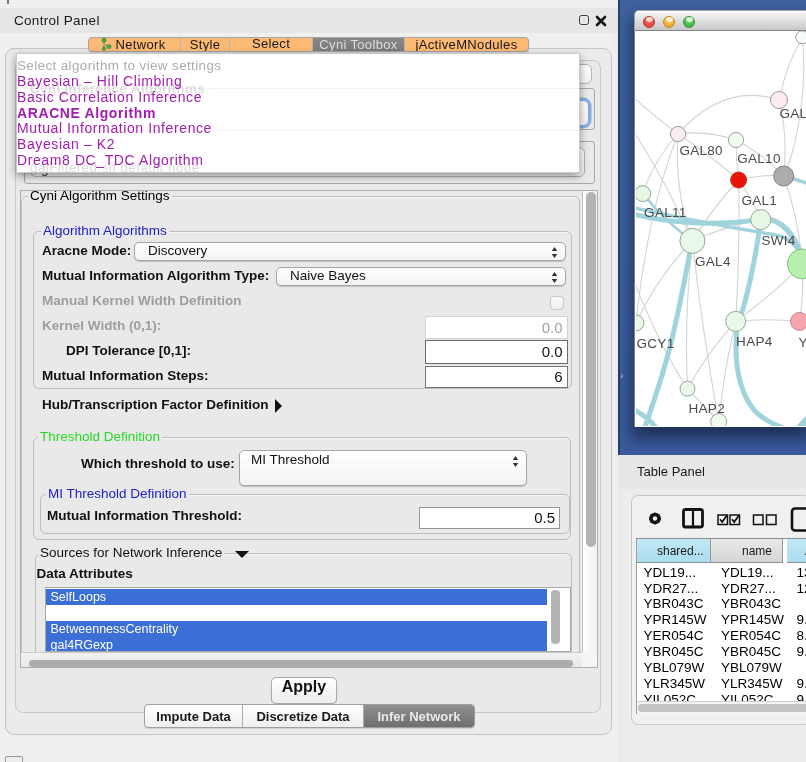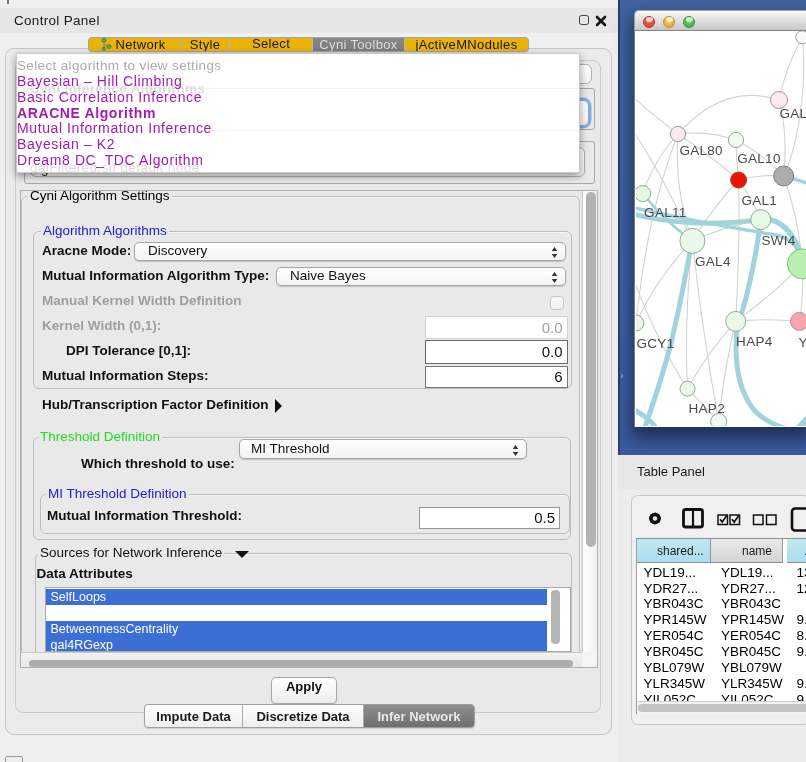--- a/index.html
+++ b/index.html
@@ -13,21 +13,21 @@
   #cp-title { position:absolute; left:14px; top:0; line-height:25px; font-size:13.5px; letter-spacing:0.3px; color:#1A1A1A; }
   #float-ic { position:absolute; left:579px; top:7px; width:10px; height:10px; border:1.6px solid #3A3A3A; border-radius:2.5px; background:transparent; }
   #close-ic { position:absolute; left:594px; top:4px; width:14px; height:17px; }
   #close-ic svg { display:block; }
   #corner-tick { position:absolute; left:7px; top:0; width:2px; height:4px; background:#777; }
 
   #outer-panel { position:absolute; left:5px; top:48px; width:607px; height:687px; background:#EBEBEB; border:1px solid #C5C5C5; border-radius:9px; }
   #inner-panel { position:absolute; left:15px; top:60px; width:586px; height:653px; background:#E9E9E9; border:1px solid #C9C9C9; border-radius:8px; }
 
   
-  #top-tabs { position:absolute; left:88px; top:36.5px; height:15.5px; display:flex; z-index:6; border:1px solid #A5A5A5; border-radius:4px; overflow:hidden; background:#eab308; box-shadow:0 1px 1px rgba(0,0,0,.10); }
+  #top-tabs { position:absolute; left:88px; top:36.5px; height:15.5px; display:flex; z-index:6; border:1px solid #A5A5A5; border-radius:4px; overflow:hidden; background:#fdba74; box-shadow:0 1px 1px rgba(0,0,0,.10); }
   .ttab { height:100%; display:flex; align-items:center; justify-content:center; font-size:13px; font-weight:normal; color:#161616; border-right:1px solid #B5B5B5; line-height:15px; letter-spacing:0.35px; }
   .ttab:last-child { border-right:none; }
   .ttab.sel { background:linear-gradient(#888888,#7B7B7B); color:#DCDCDC; }
   #ttab-network { width:92px; }
   #ttab-style { width:49px; }
   #ttab-select { width:83px;align-items:flex-end; }
   #ttab-cyni { width:92px; }
   #ttab-jactive { width:123px; }
   #net-ic { width:11px; height:14px; margin-right:3px; margin-left:-2px; }
 
@@ -77,21 +77,21 @@
   #attr-list { position:absolute; left:24px; top:396px; width:526px; height:65px; background:#FFF; border:1px solid #A9A9A9; overflow:hidden; }
   .litem { position:absolute; left:0; width:500.5px; height:16.3px; background:#3B6FD6; color:#FFF; font-size:12.5px; line-height:16.3px; padding-left:4.5px; white-space:nowrap; }
   #list-vsb { position:absolute; left:505px; top:1.5px; width:8.5px; height:54px; background:#B4B4B4; border-radius:4px; }
 
   #vsb { position:absolute; left:560.5px; top:0; width:16.5px; height:478px; background:linear-gradient(to right,#FFFFFF,#EFEFEF); border-left:1px solid #C2C2C2; }
   #vsb-thumb { position:absolute; left:3.5px; top:1px; width:10px; height:355px; background:#B3B3B3; border-radius:5px; }
   #hsb { position:absolute; left:0; top:461px; width:560.5px; height:17px; background:linear-gradient(#F2F2F2,#E6E6E6); border-top:1px solid #C8C8C8; }
   #hsb-thumb { position:absolute; left:8px; top:6.5px; width:544px; height:7.5px; background:#ACACAC; border-radius:4px; }
   #sb-corner { position:absolute; left:560.5px; top:461px; width:16.5px; height:17px; background:#F5F5F5; }
 
-  #apply-btn { position:absolute; left:271px; top:677px; width:66px; height:27px; background:linear-gradient(#FFFFFF,#EDEDED); border:1px solid #A9A9A9; border-radius:5px; font-size:13px; font-weight:bold; color:#111; text-align:center; line-height:17px; box-shadow:0 1px 1px rgba(0,0,0,.15); z-index:5; }
+  #apply-btn { position:absolute; left:271px; top:677px; width:66px; height:27px; background:linear-gradient(#FFFFFF,#EDEDED); border:1px solid #A9A9A9; border-radius:5px; font-size:16px; font-weight:bold; color:#111; text-align:center; line-height:17px; box-shadow:0 1px 1px rgba(0,0,0,.15); z-index:5; }
 
   #bottom-tabs { position:absolute; left:144px; top:704px; height:24px; display:flex; z-index:6; border:1px solid #9E9E9E; border-radius:4px; overflow:hidden; background:linear-gradient(#FEFEFE,#EFEFEF); box-shadow:0 1px 1px rgba(0,0,0,.12); }
   .btab { height:100%; display:flex; align-items:center; justify-content:center; font-size:13px; font-weight:bold; color:#1A1A1A; border-right:1px solid #ABABAB; }
   .btab:last-child { border-right:none; }
   .btab.sel { background:linear-gradient(#8F8F8F,#6F6F6F); color:#E9E9E9; }
   #btab-impute { width:98px; }
   #btab-discretize { width:121px; }
   #btab-infer { width:110px; }
 
   #mini-icon { position:absolute; left:5px; top:756px; width:18px; height:14px; border:1.5px solid #9A9A9A; background:#EDEDED; border-radius:2px; }
@@ -244,21 +244,21 @@
         </div>
 
       <span id="hub-row">Hub/Transcription Factor Definition</span>
       <div id="hub-arrow"></div>
 
       <div id="grp-threshold" class="grpbox">
         <span class="grplabel green" style="left:4px;">Threshold Definition</span>
       </div>
 
       <span class="flabel" style="left:60px; top:265.5px;">Which threshold to use:</span>
-      <div class="combo" style="left:218px; top:248px; width:287.5px; height:20px;">
+      <div class="combo" style="left:218px; top:259px; width:287.5px; height:36px;">
         <span class="cval" style="left:11px;">MI Threshold</span>
         <svg class="spin" viewBox="0 0 9 14">
             <path d="M4.5 0 L8 5 H1 Z" fill="#333"></path>
             <path d="M4.5 14 L8 9 H1 Z" fill="#333"></path>
           </svg>
       </div>
 
       <div id="grp-mithr" class="grpbox">
         <span class="grplabel blue" style="left:5px;">MI Threshold Definition</span>
       </div>

